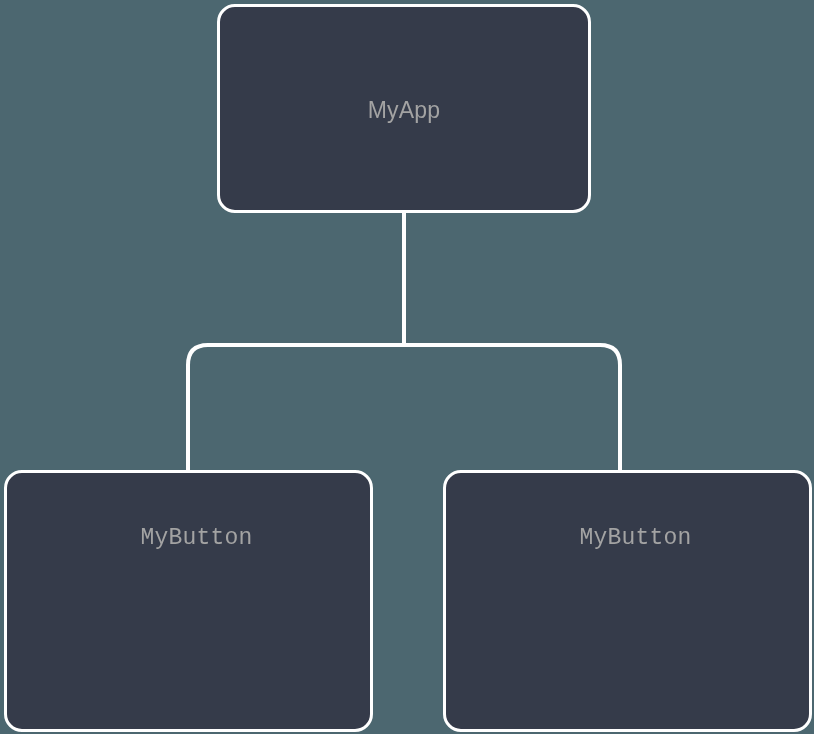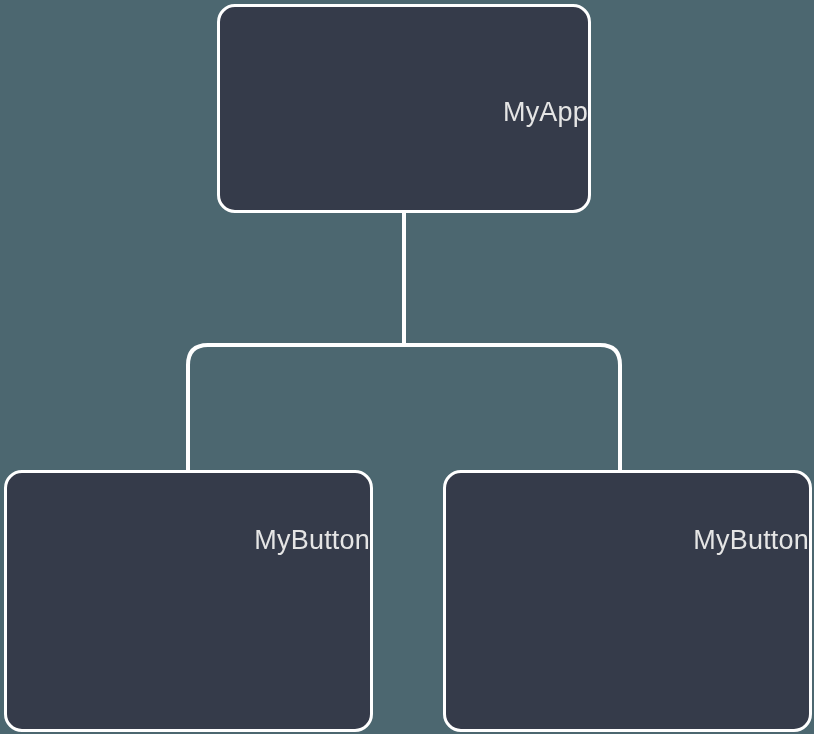--- a/index.html
+++ b/index.html
@@ -26,25 +26,25 @@
 
   
   .node {
     position: absolute;
     background: #353b4a;
     border: 3px solid #ffffff;
     border-radius: 18px;
     box-sizing: border-box;
   }
   .node-title {
-    color: #e5e5e5;
-    font-size: 27px;
+    color: #a3a3a3;
+    font-size: 23px;
     font-weight: 400;
     letter-spacing: 0.2px;
-    text-align: right;
+    text-align: center;
     white-space: nowrap;
   }
 
   
   #node-root {
     left: 217px;
     top: 4px;
     width: 374px;
     height: 209px;
   }
@@ -64,20 +64,21 @@
   #node-child-right {
     left: 443px;
     top: 470px;
     width: 369px;
     height: 262px;
   }
   .node-child .node-title {
     position: absolute;
     left: 16px; right: 0;
     top: 52px;
+    font-family: Liberation Mono, monospace;
   }
 </style>
 </head>
 <body>
 
 <div id="stage">
 
   <svg id="connectors" viewBox="0 0 814 734" width="814" height="734" fill="none">
 
     <path d="M404 213 L404 345" stroke="#ffffff" stroke-width="4"></path>

